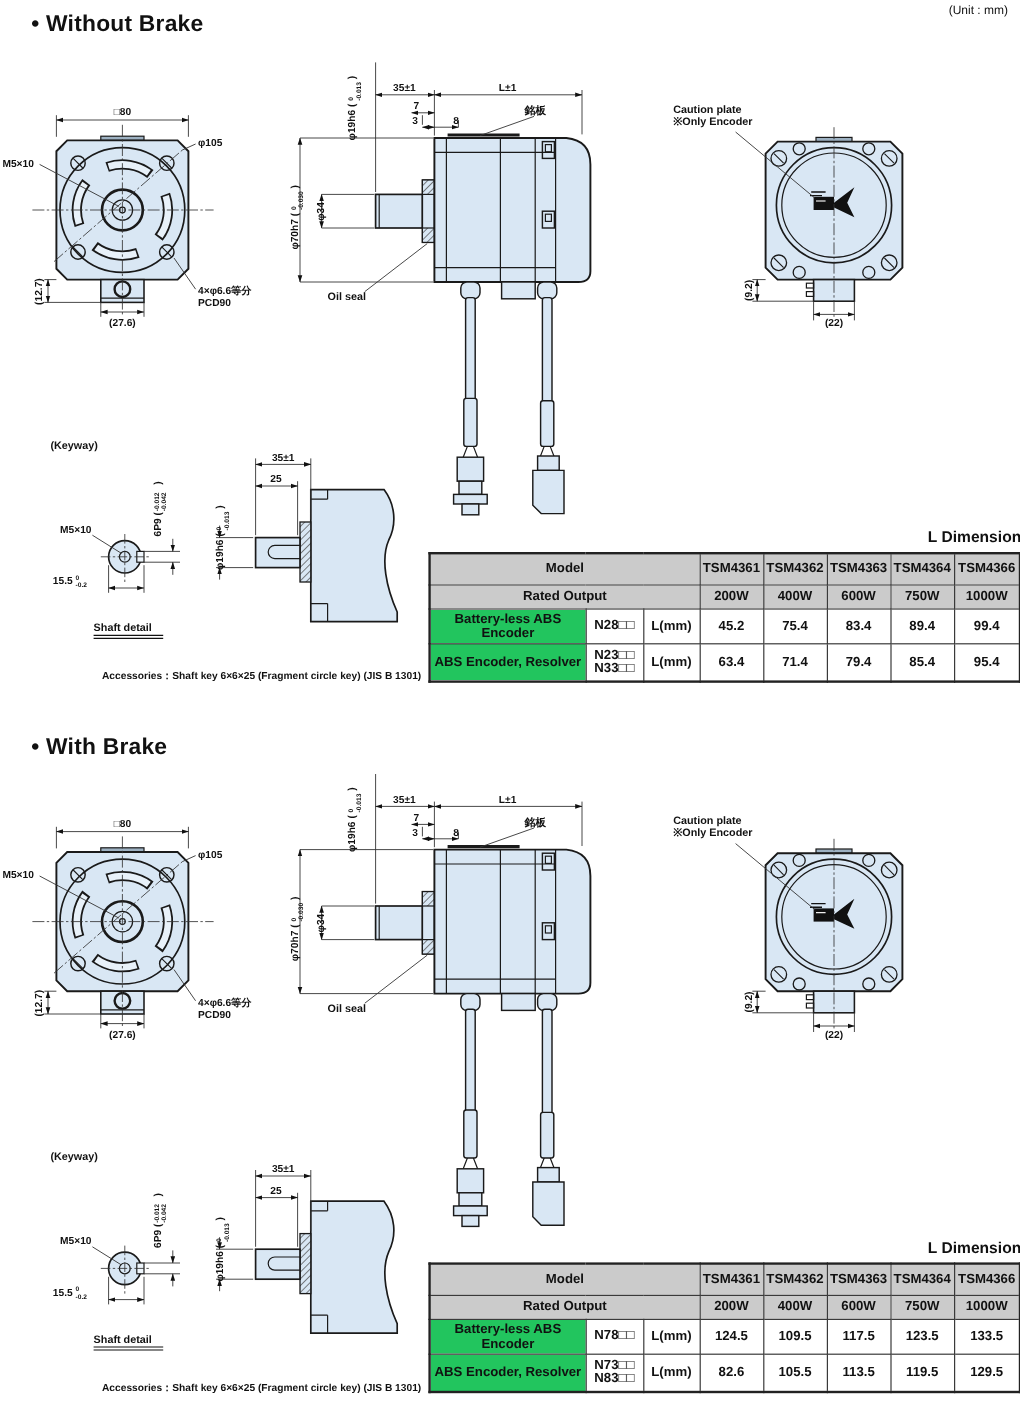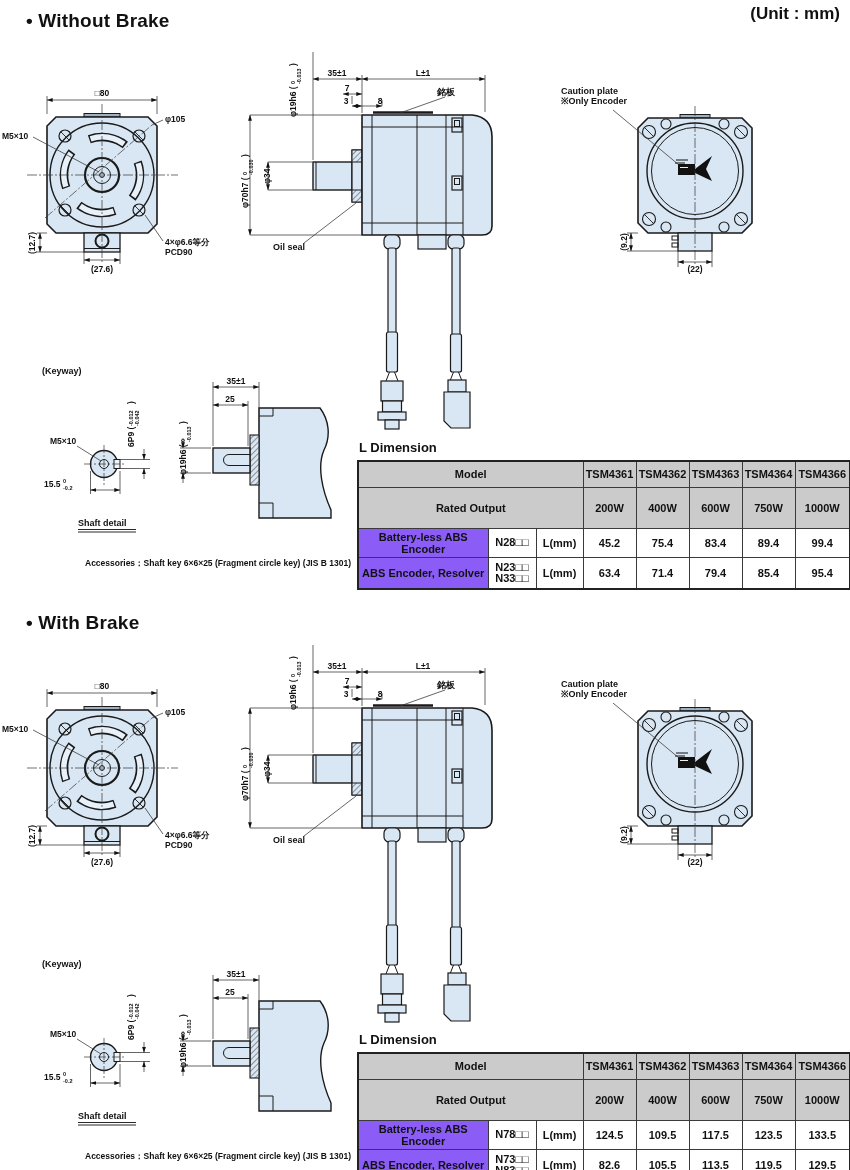--- a/index.html
+++ b/index.html
@@ -1,38 +1,38 @@
 <!DOCTYPE html>
 <html><head>
 <meta charset="utf-8">
 <style>
   html,body{margin:0;padding:0;background:#fff;}
   #page{position:relative;width:850px;height:1170px;background:#fff;overflow:hidden;
         font-family:"Liberation Sans",sans-serif;color:#111;}
-  .unit{position:absolute;top:4px;right:10px;font-size:17px;font-weight:700;}
+  .unit{position:absolute;top:4px;right:10px;font-size:10px;font-weight:400;}
   .sec-title{position:absolute;left:26px;font-size:19px;font-weight:700;letter-spacing:.2px;}
   .dwg{position:absolute;}
   
   text{font-family:"Liberation Sans",sans-serif;fill:#111;}
   .dim{font-size:8.5px;font-weight:600;}
   .tiny{font-size:5.5px;font-weight:600;}
   .lbl{font-size:9px;font-weight:700;}
   .mid{text-anchor:middle;}
   
   .ldim{position:absolute;width:494px;}
-  .ldim-title{font-size:13px;font-weight:700;margin:0 0 5px 2px;}
+  .ldim-title{font-size:13px;font-weight:700;margin:0 0 5px 2px;text-align:right;}
   table.lt{border-collapse:collapse;width:492px;table-layout:fixed;}
   table.lt td{border:1px solid #3a3a3a;text-align:center;font-size:11px;font-weight:700;
               padding:0;overflow:hidden;}
   table.lt{border:2px solid #222;}
   tr.hdr td{background:#cbcbcb;}
-  td.lab{background:#8b5cf6;font-size:10.5px;}
+  td.lab{background:#22c55e;font-size:10.5px;}
   td.code{text-align:left;padding-left:4px;font-size:10.5px;line-height:11px;}
   td.unitc{font-size:10.5px;}
-  tr.r1{height:26px;} tr.r2{height:41px;} tr.r3{height:29px;} tr.r4{height:32px;}
+  tr.r1{height:26px;} tr.r2{height:20px;} tr.r3{height:29px;} tr.r4{height:32px;}
 </style>
 </head>
 <body>
 
 <div id="page">
 
   <svg width="0" height="0" style="position:absolute" aria-hidden="true">
     <defs>
       <marker id="arr" viewBox="0 0 10 10" refX="9.5" refY="5" markerWidth="8" markerHeight="8" orient="auto-start-reverse">
         <path d="M0,1.8 L10,5 L0,8.2 Z" fill="#111"></path>

